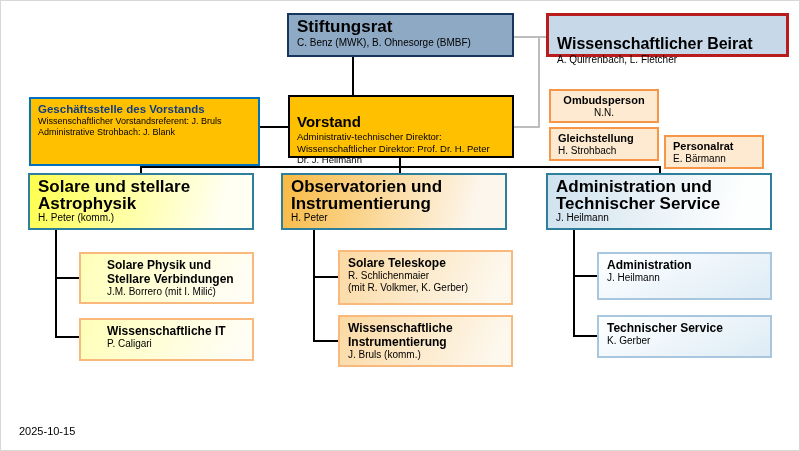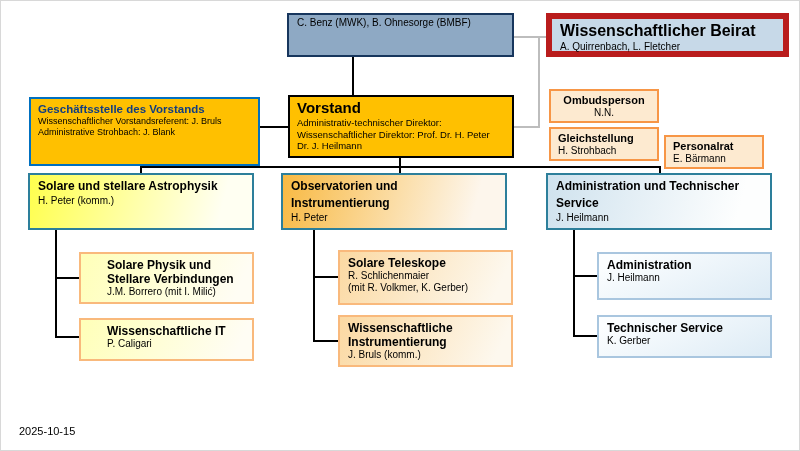--- a/index.html
+++ b/index.html
@@ -19,52 +19,52 @@
 
   
   .stiftungsrat {
     left: 286px; top: 12px; width: 227px; height: 44px;
     background: #8ea9c4; border: 2px solid #17365d; padding: 2px 8px;
   }
   .stiftungsrat .t { font-size: 17px; line-height: 20px; }
   .stiftungsrat .s { font-size: 10px; }
   .beirat {
     left: 545px; top: 12px; width: 243px; height: 44px;
-    background: #c7d9e8; border: 6px solid #b91c1c; padding: 2px 8px;
+    background: #c7d9e8; border: 3px solid #b91c1c; padding: 18px 8px;
   }
   .beirat .t { font-size: 16px; line-height: 20px; }
   .beirat .s { font-size: 10px; }
 
   
   .geschaeftsstelle {
     left: 28px; top: 96px; width: 231px; height: 69px;
     background: #ffc000; border: 2px solid #0070c0; padding: 3px 7px;
   }
   .geschaeftsstelle .t { font-size: 11.5px; color: #123d80; line-height: 14px; }
   .geschaeftsstelle .s { font-size: 9px; line-height: 11px; }
   .vorstand {
     left: 287px; top: 94px; width: 226px; height: 63px;
-    background: #ffc000; border: 2px solid #000000; padding: 2px 7px;
+    background: #ffc000; border: 2px solid #000000; padding: 16px 7px;
   }
   .vorstand .t { font-size: 15px; line-height: 18px; }
   .vorstand .s { font-size: 9.5px; line-height: 11.5px; }
 
   
   .cream {
     background: #fdead0; border: 2px solid #f79646; padding: 2px 7px;
   }
   .cream .t { font-size: 11px; line-height: 14px; }
   .cream .s { font-size: 10px; line-height: 12px; }
   .ombudsperson  { left: 548px; top: 88px;  width: 110px; height: 34px; text-align: center; }
   .gleichstellung{ left: 548px; top: 126px; width: 110px; height: 34px; }
   .personalrat   { left: 663px; top: 134px; width: 100px; height: 34px; }
 
   
   .dept { border: 2px solid #2d7f9b; padding: 3px 8px; width: 226px; height: 57px; top: 172px; }
-  .dept .t { font-size: 12px; line-height: 17px; }
+  .dept .t { font-size: 17px; line-height: 17px; }
   .dept .s { font-size: 10px; line-height: 12px; }
   .dept-solar { left: 27px;  background: linear-gradient(105deg, #ffff4d 0%, #fffff2 85%); }
   .dept-obs   { left: 280px; background: linear-gradient(105deg, #f8b942 0%, #fdf6ec 85%); }
   .dept-admin { left: 545px; background: linear-gradient(105deg, #cfe2ee 0%, #fdfefe 85%); }
 
   
   .sub { width: 175px; padding: 4px 8px; }
   .sub .t { font-size: 12px; line-height: 14px; }
   .sub .s { font-size: 10px; line-height: 12px; }
   .sub-yellow { background: linear-gradient(115deg, #ffffb8 0%, #fffdf4 90%); border: 2px solid #f9b97c; padding-left: 26px; }
@@ -108,20 +108,21 @@
 
   <div class="line" style="left:312px; top:229px; width:2px; height:112px;"></div>
   <div class="line" style="left:312px; top:275px; width:25px; height:2px;"></div>
   <div class="line" style="left:312px; top:339px; width:25px; height:2px;"></div>
 
   <div class="line" style="left:572px; top:229px; width:2px; height:107px;"></div>
   <div class="line" style="left:572px; top:274px; width:24px; height:2px;"></div>
   <div class="line" style="left:572px; top:334px; width:24px; height:2px;"></div>
 
   <div class="box stiftungsrat">
+    <div class="t">Stiftungsrat</div>
     <div class="s">C. Benz (MWK), B. Ohnesorge (BMBF)</div>
   </div>
 
   <div class="box beirat">
     <div class="t">Wissenschaftlicher Beirat</div>
     <div class="s">A. Quirrenbach, L. Fletcher</div>
   </div>
 
   <div class="box geschaeftsstelle">
     <div class="t">Geschäftsstelle  des Vorstands</div>

